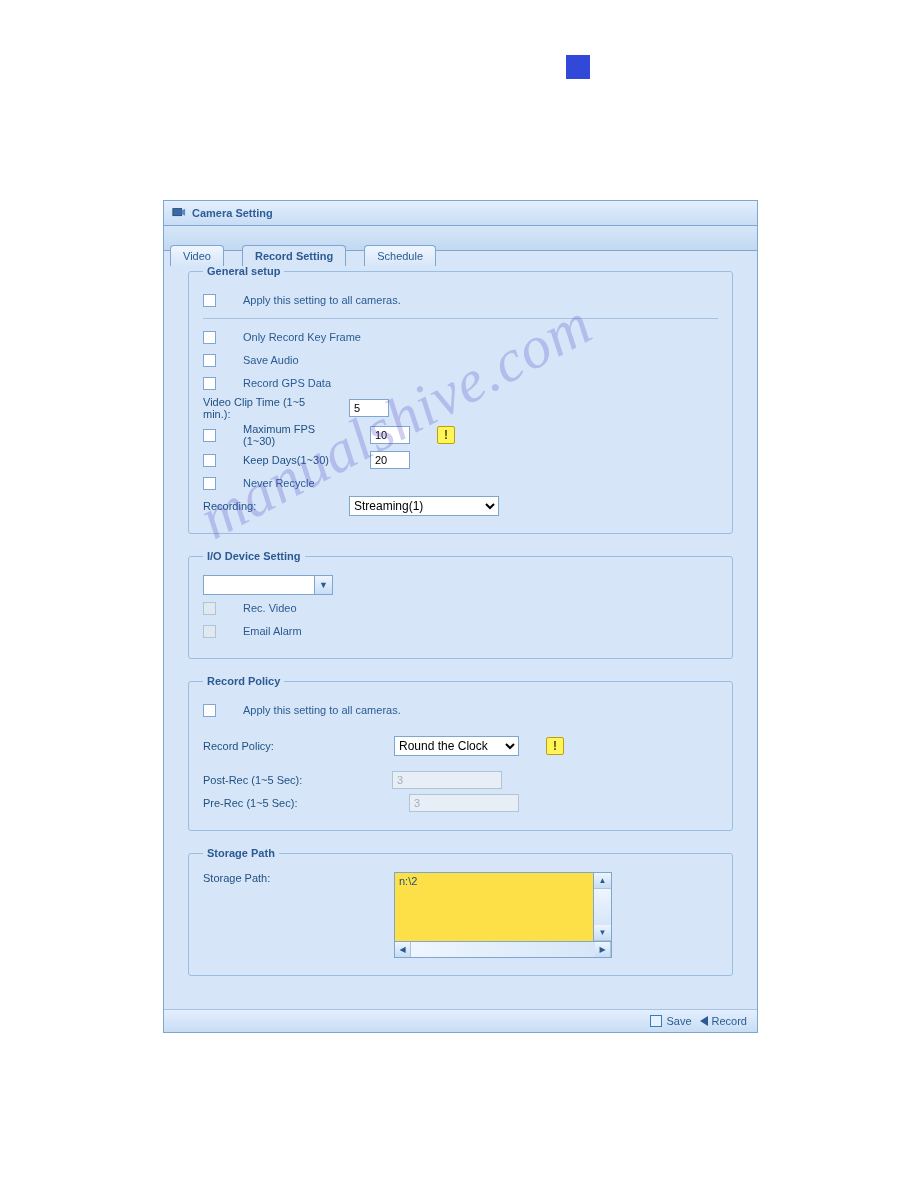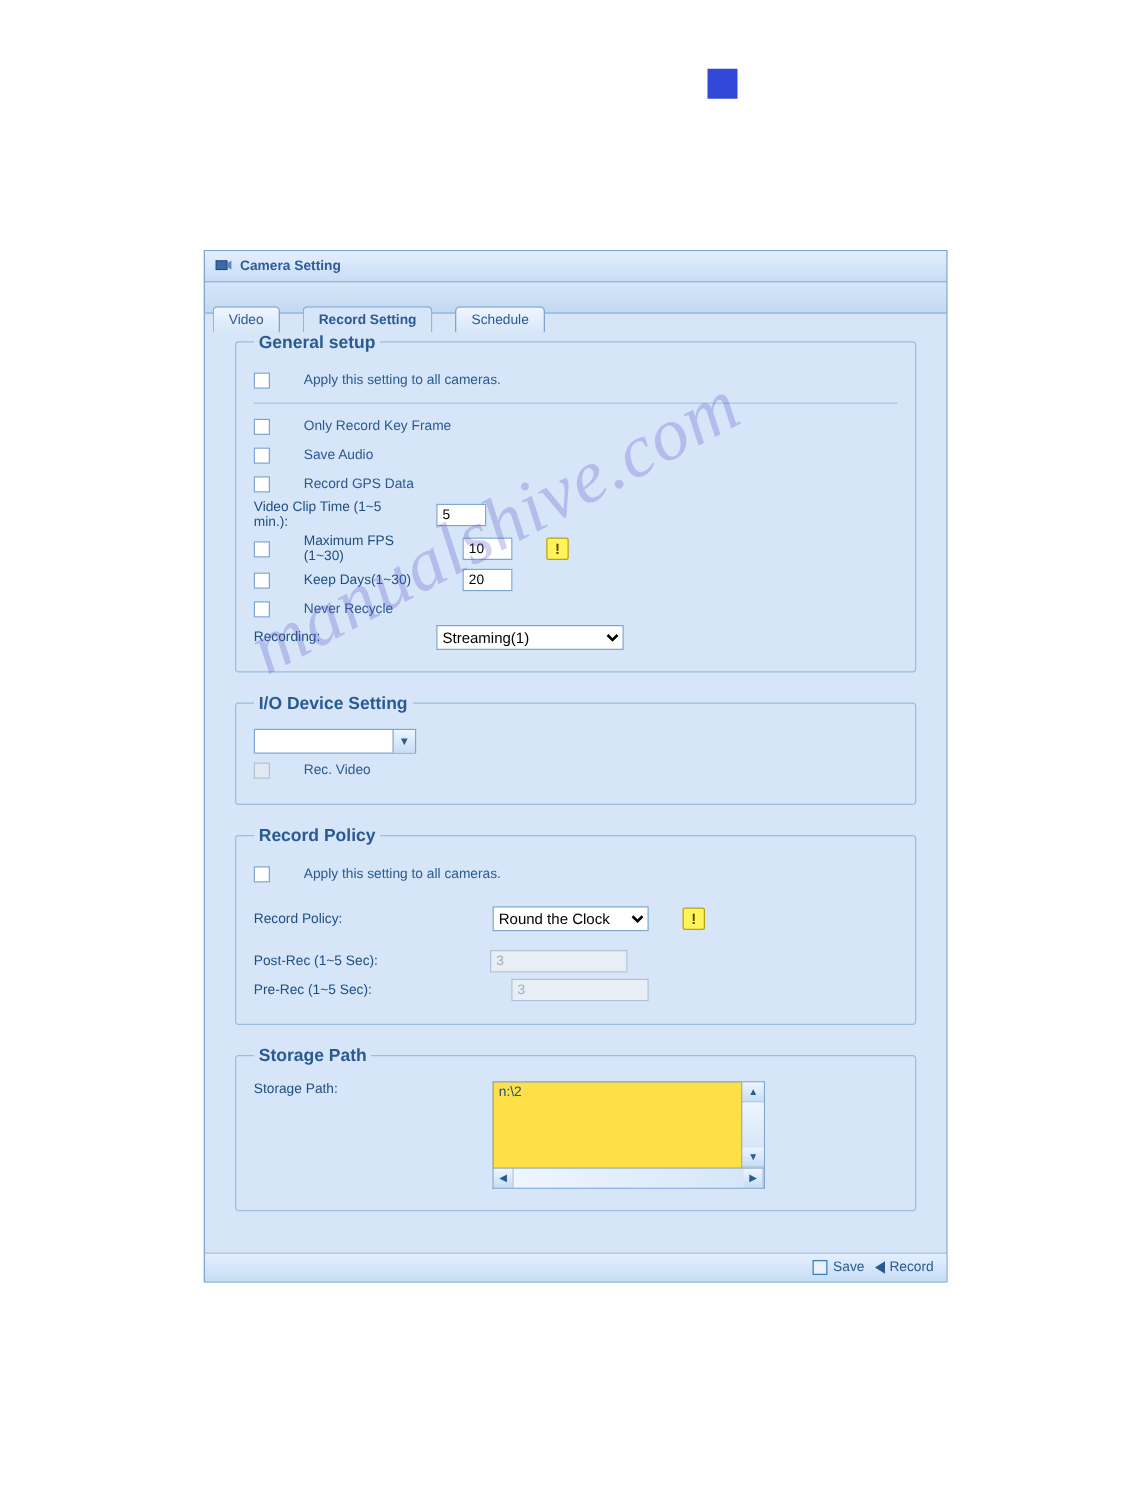--- a/index.html
+++ b/index.html
@@ -71,21 +71,21 @@
     border: 1px solid #9bbde0;
     border-radius: 3px;
     padding: 10px 14px 14px 14px;
     margin-bottom: 16px;
     position: relative;
   }
   legend {
     padding: 0 4px;
     font-weight: bold;
     color: #2b5a92;
-    font-size: 14px;
+    font-size: 11px;
   }
   .row {
     display: flex;
     align-items: center;
     margin: 3px 0;
     min-height: 20px;
     gap: 21px;
   }
   .row label {
     color: #2b5a92;
@@ -321,20 +321,24 @@
       <legend>I/O Device Setting</legend>
       <div class="row">
         <div class="io-select">
           <div style="flex:1"></div>
           <div class="arrow">▼</div>
         </div>
       </div>
       <div class="row">
         <span class="chk disabled"></span>
         <label class="disabled-text">Rec. Video</label>
+      </div>
+      <div class="row">
+        <span class="chk disabled"></span>
+        <label class="disabled-text">Email Alarm</label>
       </div>
     </fieldset>
 
     <fieldset>
       <legend>Record Policy</legend>
       <div class="row">
         <span class="chk"></span>
         <label>Apply this setting to all cameras.</label>
       </div>
       <div style="height:10px"></div>

